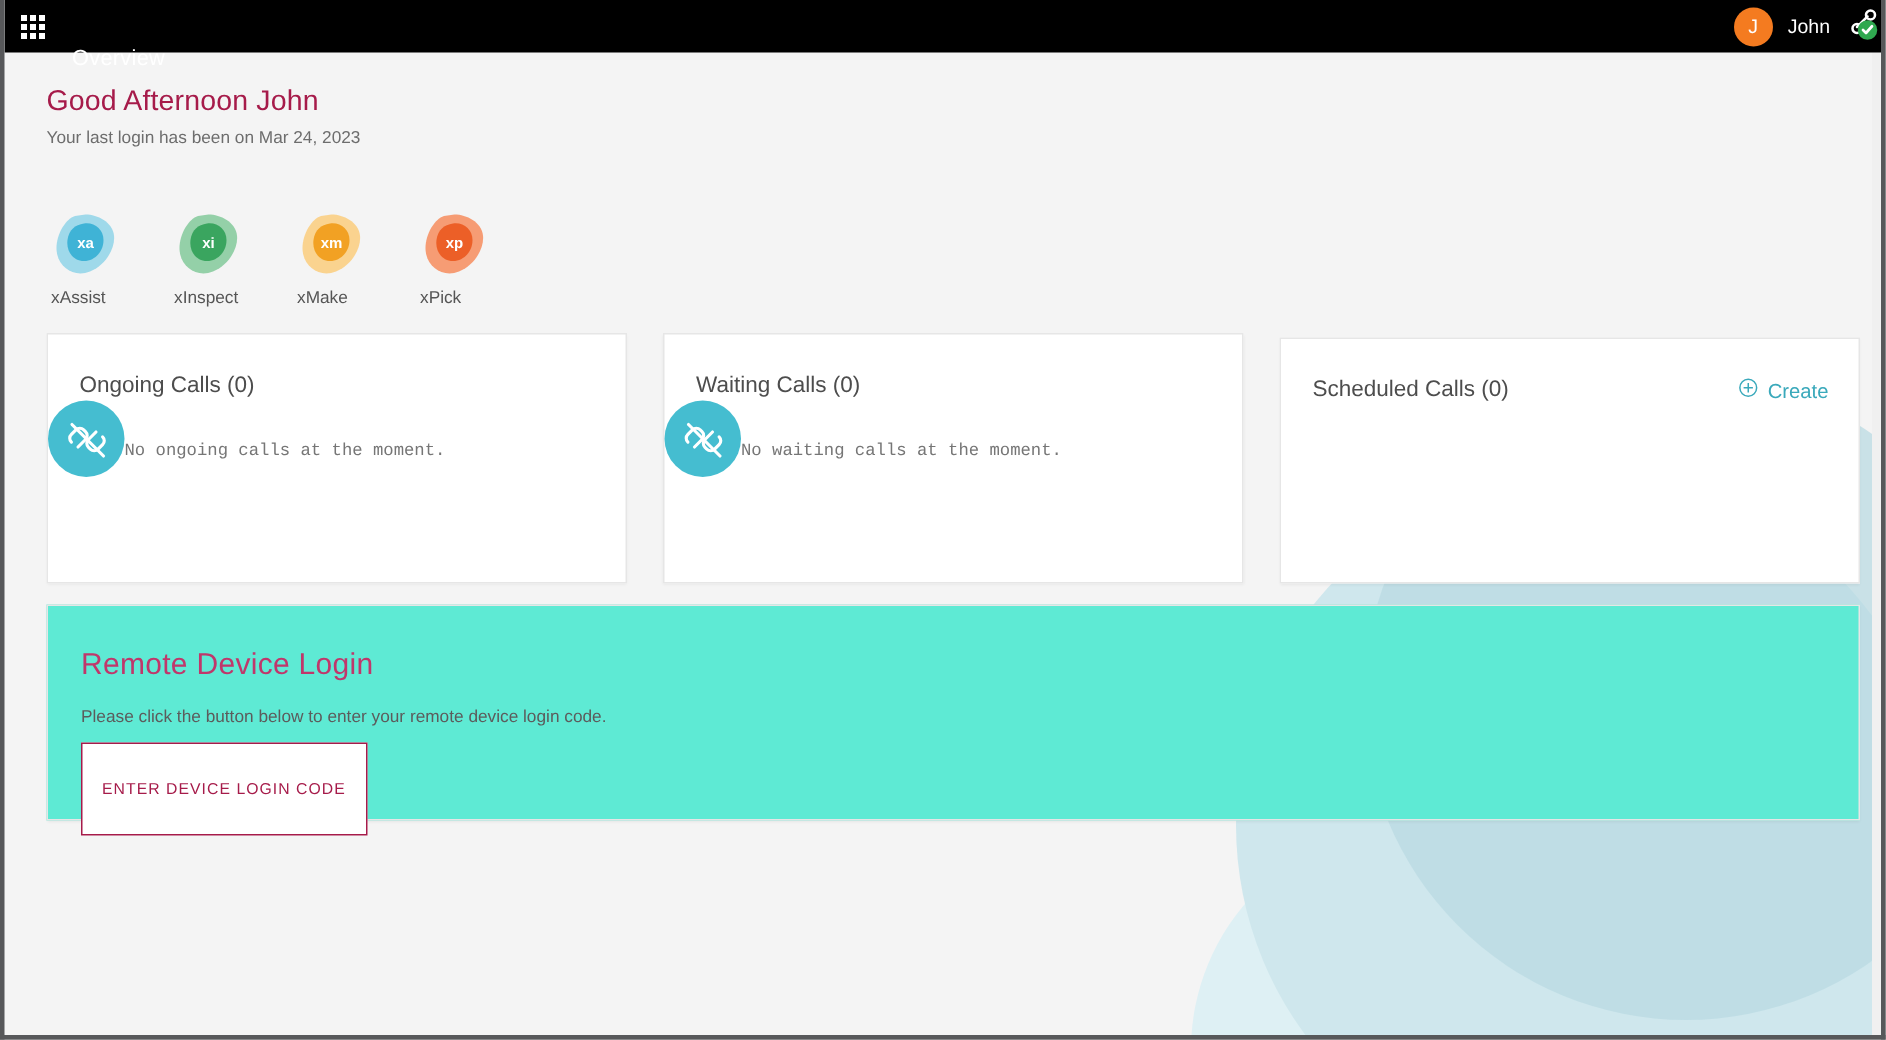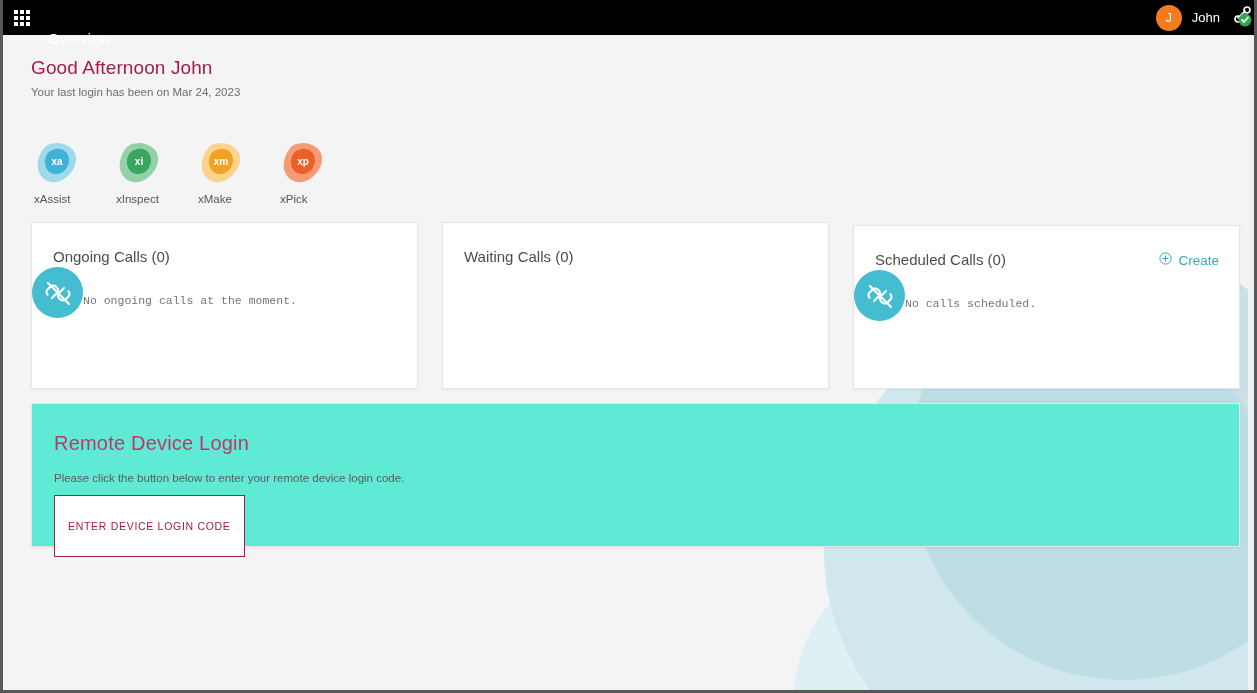--- a/index.html
+++ b/index.html
@@ -346,43 +346,43 @@
               <path d="M23 12 l-5 5 a3.6 3.6 0 0 0 0 5.2 l1.2 1.2 a3.6 3.6 0 0 0 5.2 0 l3 -3 a3.6 3.6 0 0 0 0 -5.2" fill="none" stroke="#ffffff" stroke-width="2.1" stroke-linecap="round"></path>
               <path d="M7 7 L28 28" stroke="#ffffff" stroke-width="2.1" stroke-linecap="round"></path>
             </svg>
           </div>
           <div class="card-empty-text">No ongoing calls at the moment.</div>
         </div>
       </div>
 
       <div class="card">
         <div class="card-title">Waiting Calls (0)</div>
+        <div class="card-body">
+          <div class="nocall-icon">
+            <svg width="34" height="34" viewBox="0 0 34 34">
+              <path d="M11 22 l5 -5 a3.6 3.6 0 0 0 0 -5.2 l-1.2 -1.2 a3.6 3.6 0 0 0 -5.2 0 l-3 3 a3.6 3.6 0 0 0 0 5.2" fill="none" stroke="#ffffff" stroke-width="2.1" stroke-linecap="round"></path>
+              <path d="M23 12 l-5 5 a3.6 3.6 0 0 0 0 5.2 l1.2 1.2 a3.6 3.6 0 0 0 5.2 0 l3 -3 a3.6 3.6 0 0 0 0 -5.2" fill="none" stroke="#ffffff" stroke-width="2.1" stroke-linecap="round"></path>
+              <path d="M7 7 L28 28" stroke="#ffffff" stroke-width="2.1" stroke-linecap="round"></path>
+            </svg>
+          </div>
+          <div class="card-empty-text">No waiting calls at the moment.</div>
+        </div>
       </div>
 
       <div class="card third">
         <div class="card-title">Scheduled Calls (0)</div>
         <div class="card-create">
           <span>
             <svg width="13" height="13" viewBox="0 0 13 13">
               <circle cx="6.5" cy="6.5" r="5.6" fill="none" stroke="#3aa9bb" stroke-width="1"></circle>
               <path d="M6.5 3.4 v6.2 M3.4 6.5 h6.2" stroke="#3aa9bb" stroke-width="1"></path>
             </svg>
           </span>
           <span>Create</span>
         </div>
-        <div class="card-body">
-          <div class="nocall-icon">
-            <svg width="34" height="34" viewBox="0 0 34 34">
-              <path d="M11 22 l5 -5 a3.6 3.6 0 0 0 0 -5.2 l-1.2 -1.2 a3.6 3.6 0 0 0 -5.2 0 l-3 3 a3.6 3.6 0 0 0 0 5.2" fill="none" stroke="#ffffff" stroke-width="2.1" stroke-linecap="round"></path>
-              <path d="M23 12 l-5 5 a3.6 3.6 0 0 0 0 5.2 l1.2 1.2 a3.6 3.6 0 0 0 5.2 0 l3 -3 a3.6 3.6 0 0 0 0 -5.2" fill="none" stroke="#ffffff" stroke-width="2.1" stroke-linecap="round"></path>
-              <path d="M7 7 L28 28" stroke="#ffffff" stroke-width="2.1" stroke-linecap="round"></path>
-            </svg>
-          </div>
-          <div class="card-empty-text">No calls scheduled.</div>
-        </div>
       </div>
 
     </div>
 
     <div class="rdl-card">
       <h2 class="rdl-title">Remote Device Login</h2>
       <div class="rdl-desc">Please click the button below to enter your remote device login code.</div>
       <button class="rdl-button">ENTER DEVICE LOGIN CODE</button>
     </div>
 

